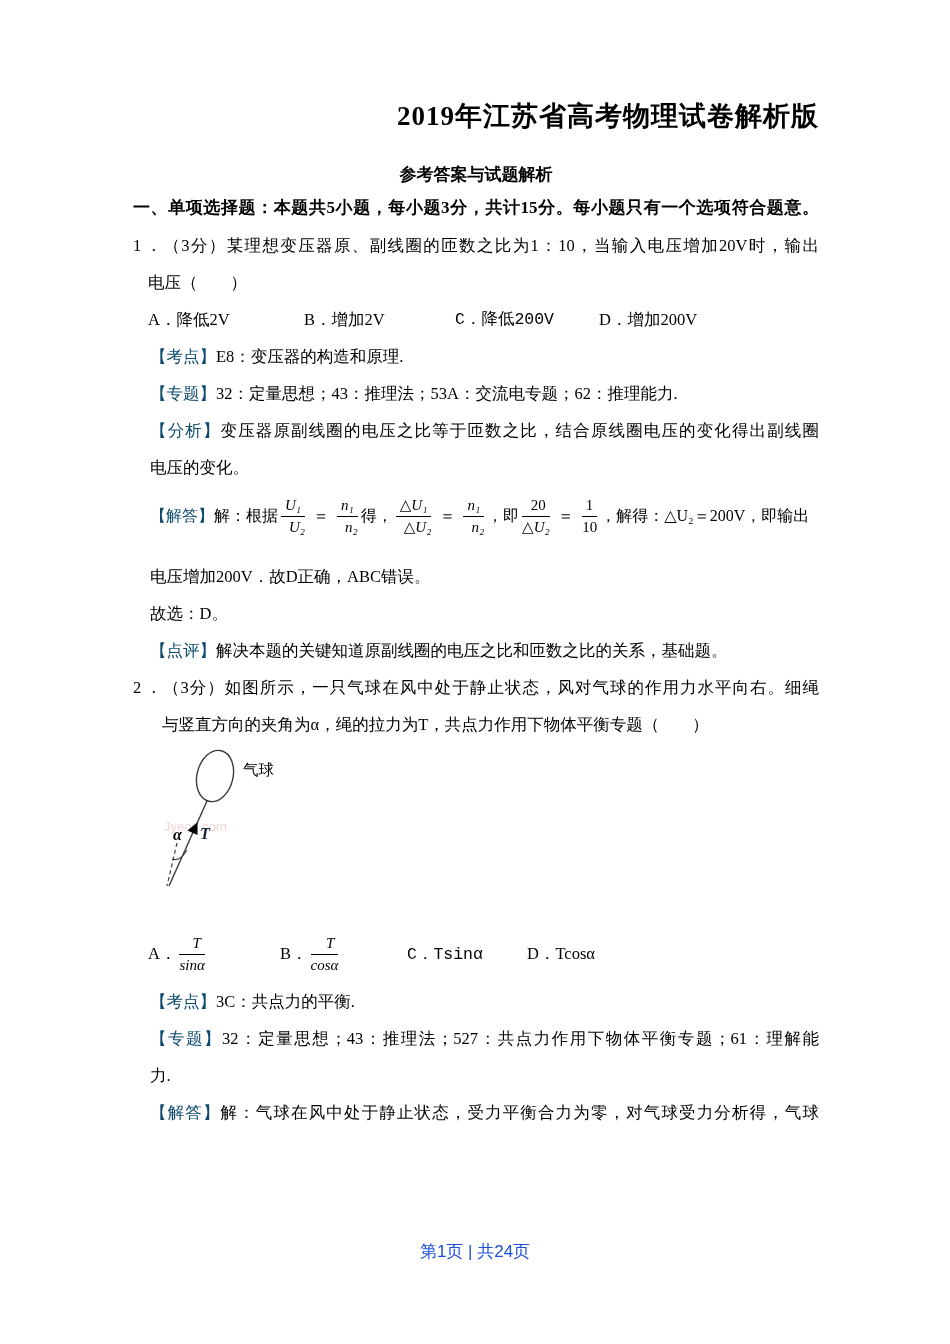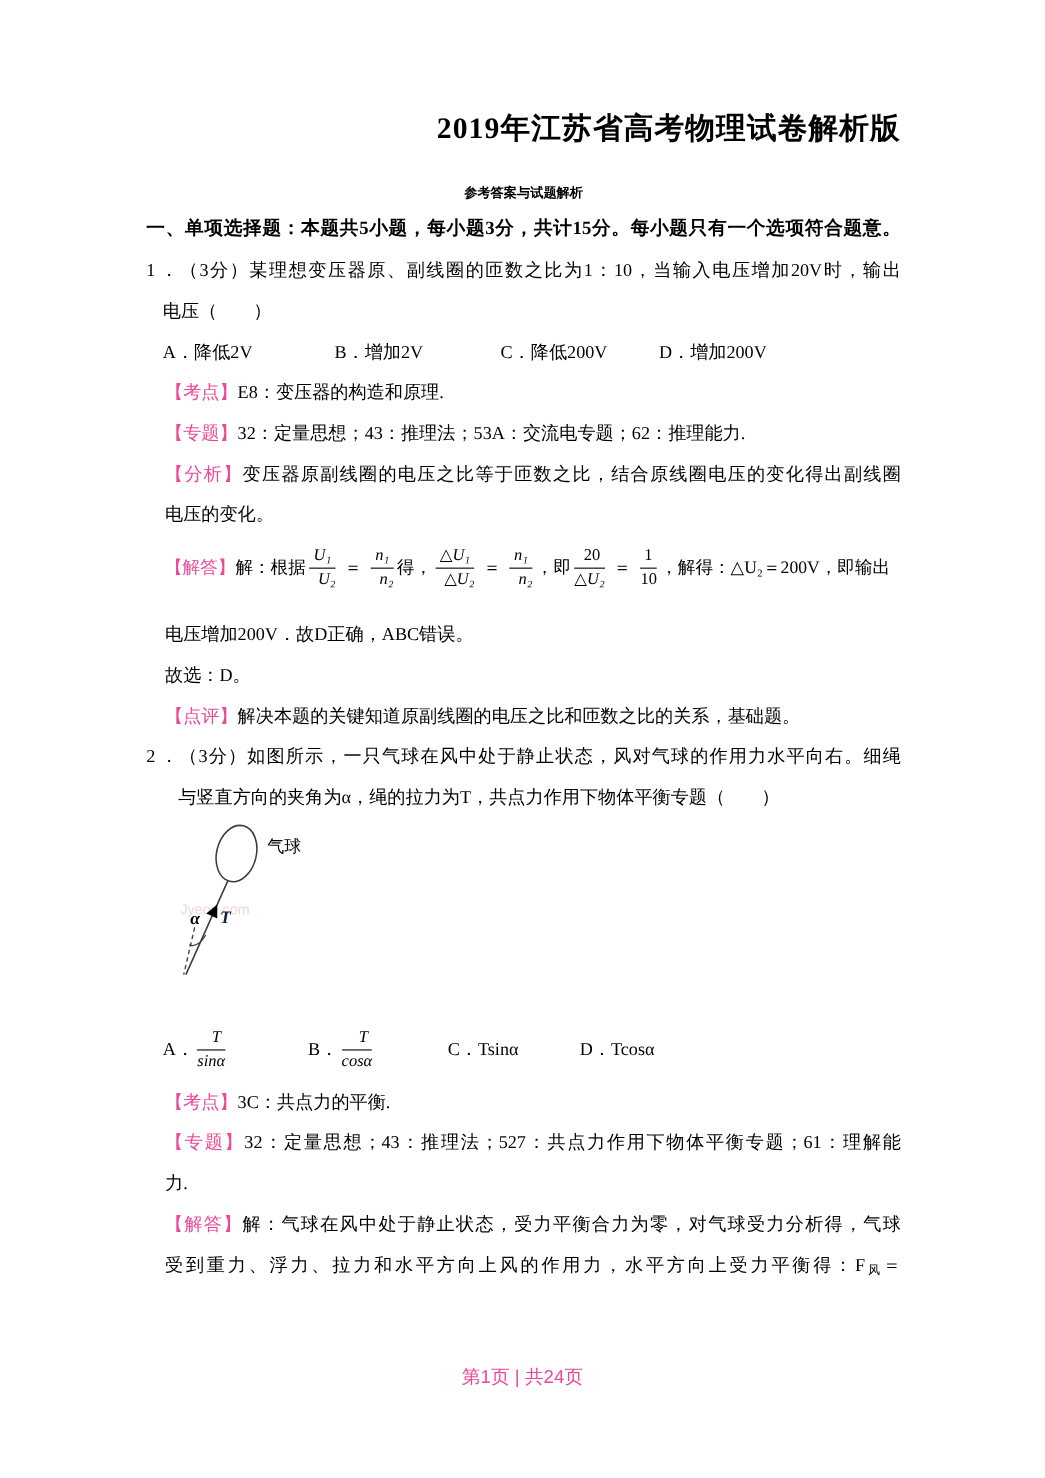--- a/index.html
+++ b/index.html
@@ -3,48 +3,48 @@
 <meta charset="utf-8">
 <style>
   html,body{margin:0;padding:0;}
   body{
     width:950px;height:1344px;background:#ffffff;position:relative;
     font-family:"Liberation Serif","DejaVu Serif",serif;color:#000;
     overflow:hidden;
   }
   .content{position:absolute;left:133px;top:0;width:686px;}
   .title{margin-top:96px;height:40px;line-height:40px;font-size:27px;font-weight:bold;text-align:right;letter-spacing:1px;white-space:nowrap;}
-  .subtitle{margin-top:30px;height:18px;line-height:18px;font-size:12px;font-weight:bold;text-align:center;font-family:"Liberation Sans","DejaVu Sans",sans-serif;}
+  .subtitle{margin-top:30px;height:18px;line-height:18px;font-size:17px;font-weight:bold;text-align:center;font-family:"Liberation Sans","DejaVu Sans",sans-serif;}
   .section{margin-top:11px;height:26px;line-height:26px;font-size:17px;font-weight:bold;text-align:justify;text-align-last:justify;}
   .line{height:37px;line-height:37px;font-size:16.5px;white-space:nowrap;}
   .just{white-space:normal;text-align:justify;text-align-last:justify;}
   .ind15{padding-left:15px;}
   .ind17{padding-left:17px;}
   .ind29{padding-left:29px;}
   .mt6{margin-top:6px;}
   .mt12{margin-top:12px;}
   .qnum{display:inline-block;width:29px;}
-  .blue{color:#ec4899;}
+  .blue{color:#0c4a6e;}
   .opt-row{display:flex;padding-left:15px;gap:24px;}
   .opt-a{width:132px;}
   .opt-b{width:127px;}
-  .opt-c{width:120px;}
+  .opt-c{width:120px;font-family:Liberation Mono, monospace;}
   .formula-line{height:60px;display:flex;align-items:center;font-size:16px;white-space:nowrap;padding-left:17px;}
   .frac{display:inline-block;vertical-align:middle;text-align:right;line-height:normal;margin:0 3px;font-size:15px;}
   .frac .num{display:block;border-bottom:1px solid #000;padding:0 4px 1px 4px;line-height:19px;}
   .frac .den{display:block;padding-top:1px;line-height:19px;}
   .it{font-style:italic;}
   .eq{padding:0 5px;}
   .opt2-row{height:58px;display:flex;align-items:center;padding-left:15px;font-size:16.5px;}
   .opt2-cell{display:flex;align-items:center;}
   .figure{position:relative;height:182px;}
   .figure svg{position:absolute;left:15px;top:0;}
   .fsub{font-size:11px;vertical-align:-3px;}
   .footer{position:absolute;left:0;top:1240px;width:950px;text-align:center;
-    font-family:"Liberation Sans","DejaVu Sans",sans-serif;font-size:17px;color:#ec4899;}
+    font-family:"Liberation Sans","DejaVu Sans",sans-serif;font-size:17px;color:#1d4ed8;}
 </style>
 </head>
 <body>
 
 <div class="content">
 
   <div class="title">2019年江苏省高考物理试卷解析版</div>
   <div class="subtitle">参考答案与试题解析</div>
   <div class="section">一、单项选择题：本题共5小题，每小题3分，共计15分。每小题只有一个选项符合题意。</div>
 
@@ -135,17 +135,16 @@
         </span>
       </span>
     <span class="opt2-cell opt-c">C．Tsinα</span>
     <span class="opt2-cell">D．Tcosα</span>
   </div>
 
   <div class="line ind17"><span class="blue">【考点】</span><span>3C：共点力的平衡.</span></div>
   <div class="line just ind17"><span class="blue">【专题】</span><span>32：定量思想；43：推理法；527：共点力作用下物体平衡专题；61：理解能</span></div>
   <div class="line ind17">力.</div>
   <div class="line just ind17"><span class="blue">【解答】</span><span>解：气球在风中处于静止状态，受力平衡合力为零，对气球受力分析得，气球</span></div>
-  <div class="line just ind17"><span>受到重力、浮力、拉力和水平方向上风的作用力，水平方向上受力平衡得：F</span><span class="fsub">风</span><span>＝</span></div>
 
 </div>
 
 <div class="footer">第1页 | 共24页</div>
 
 </body></html>

